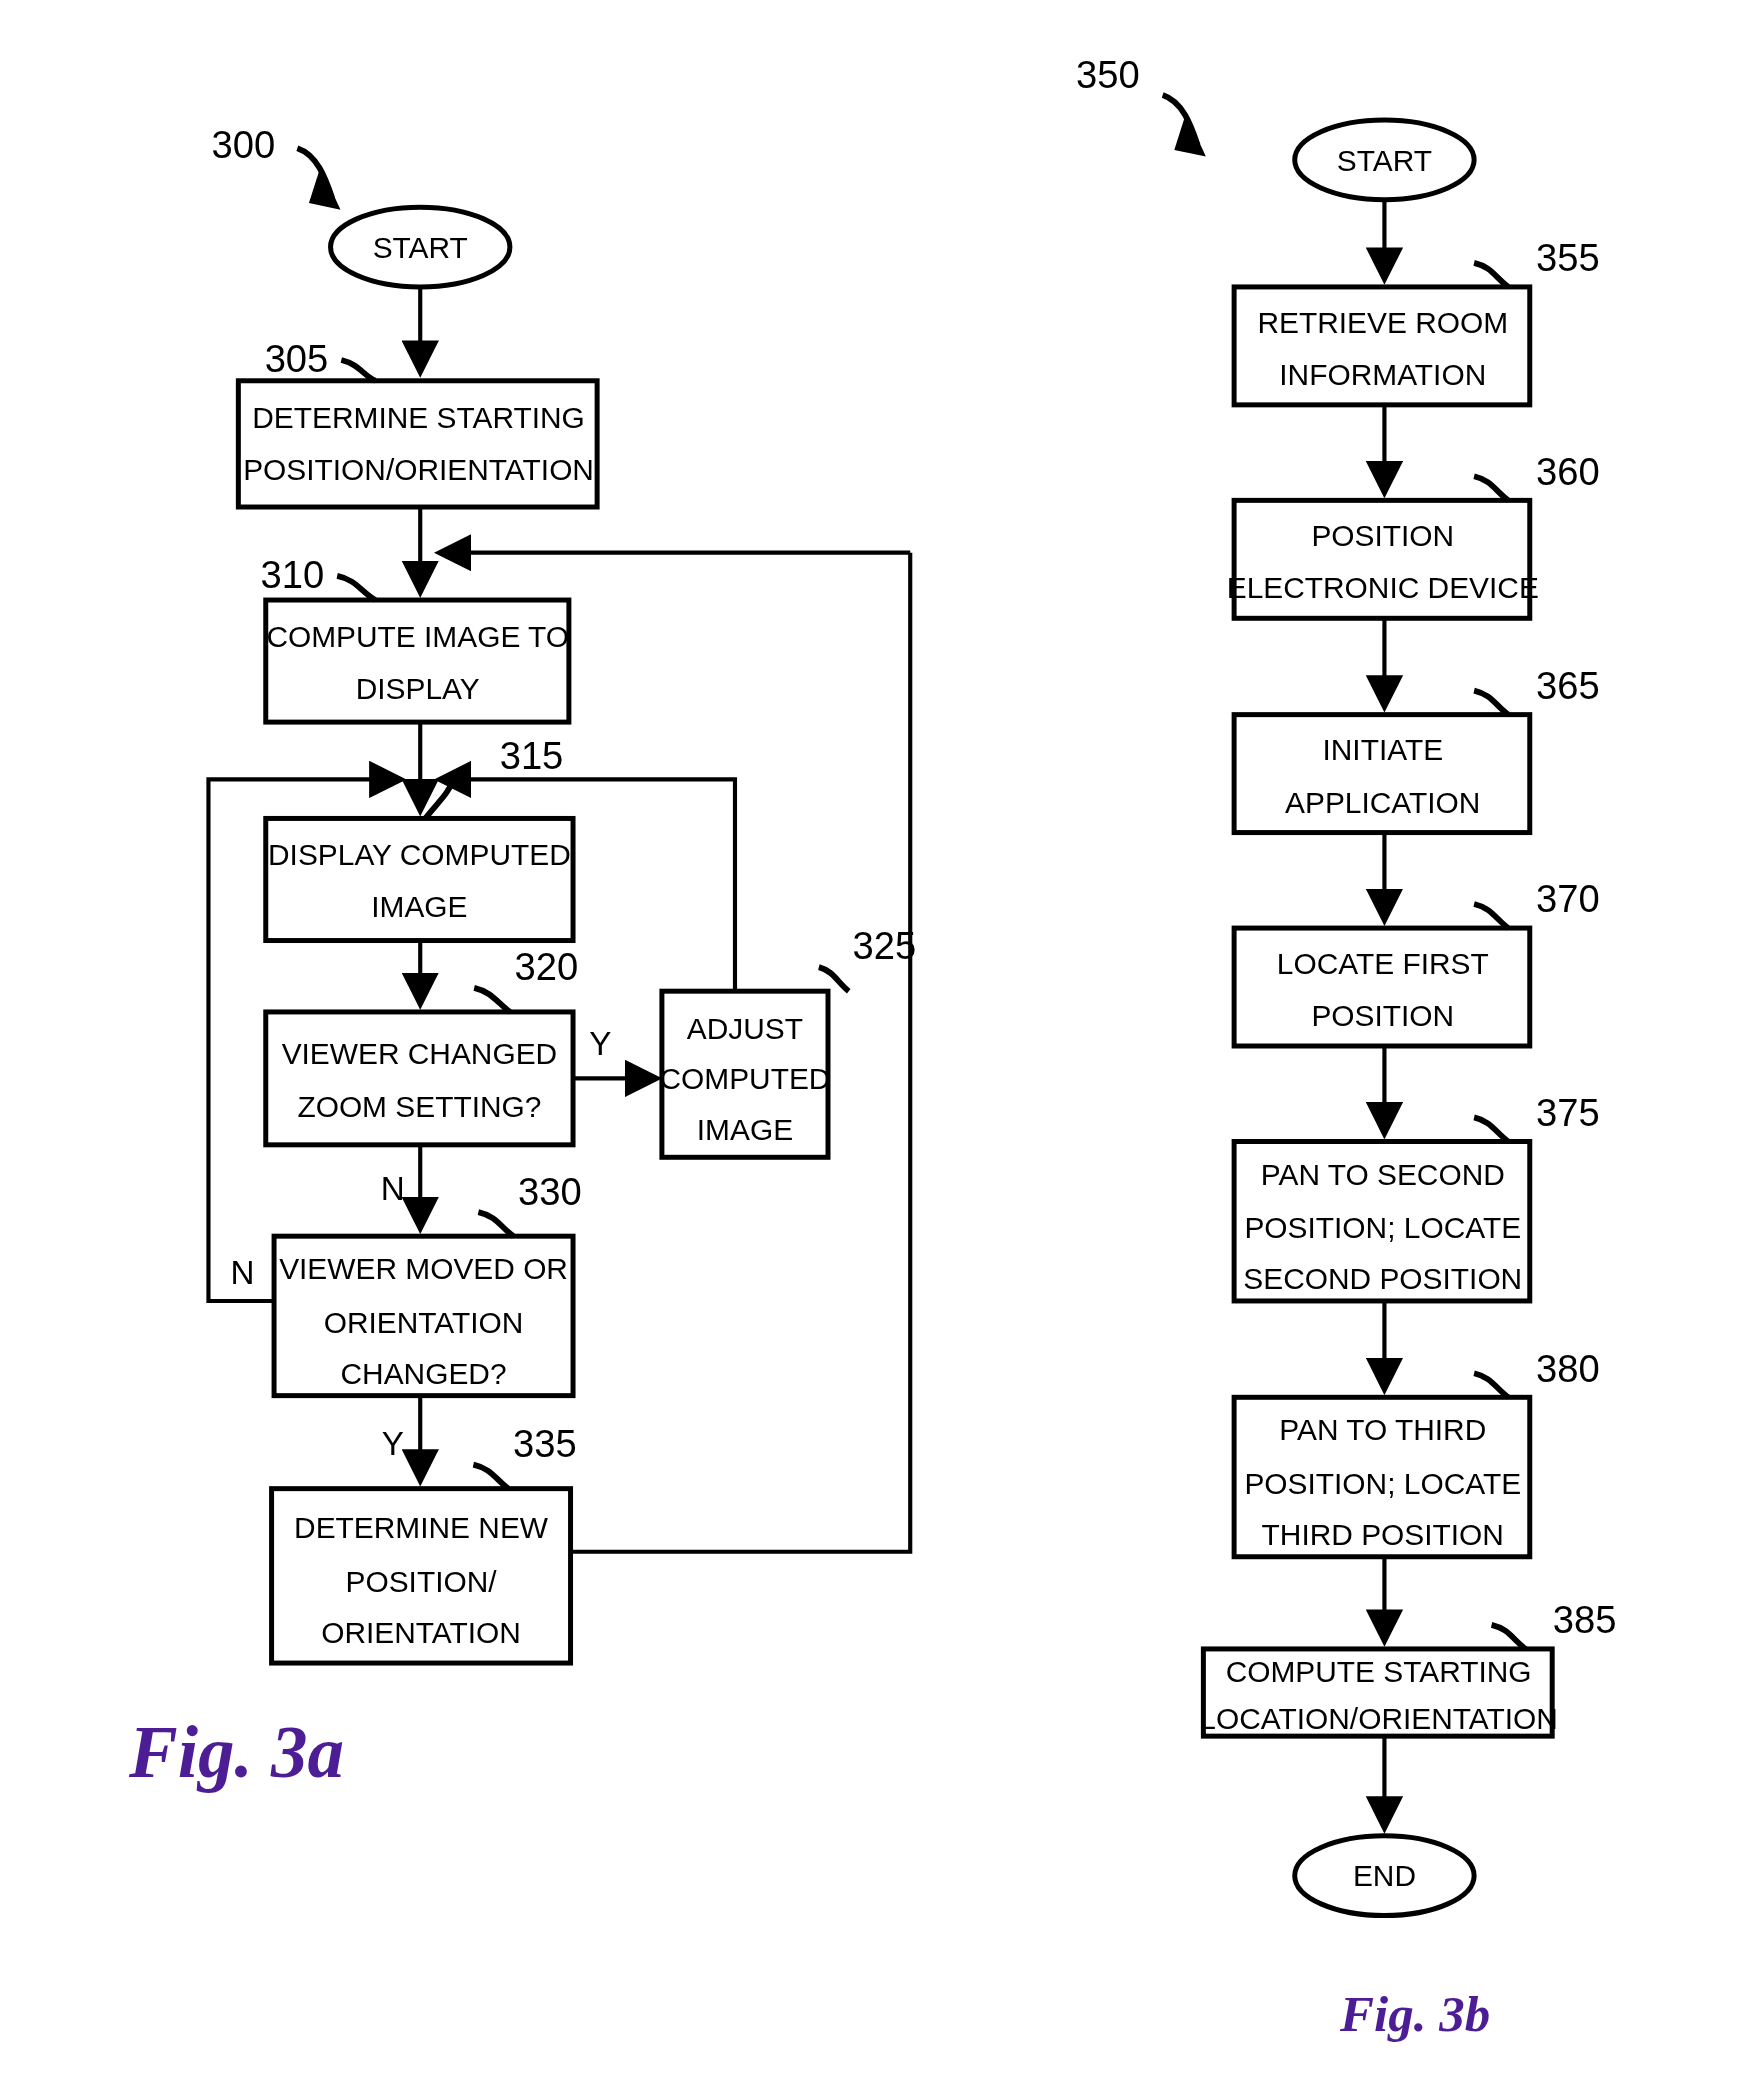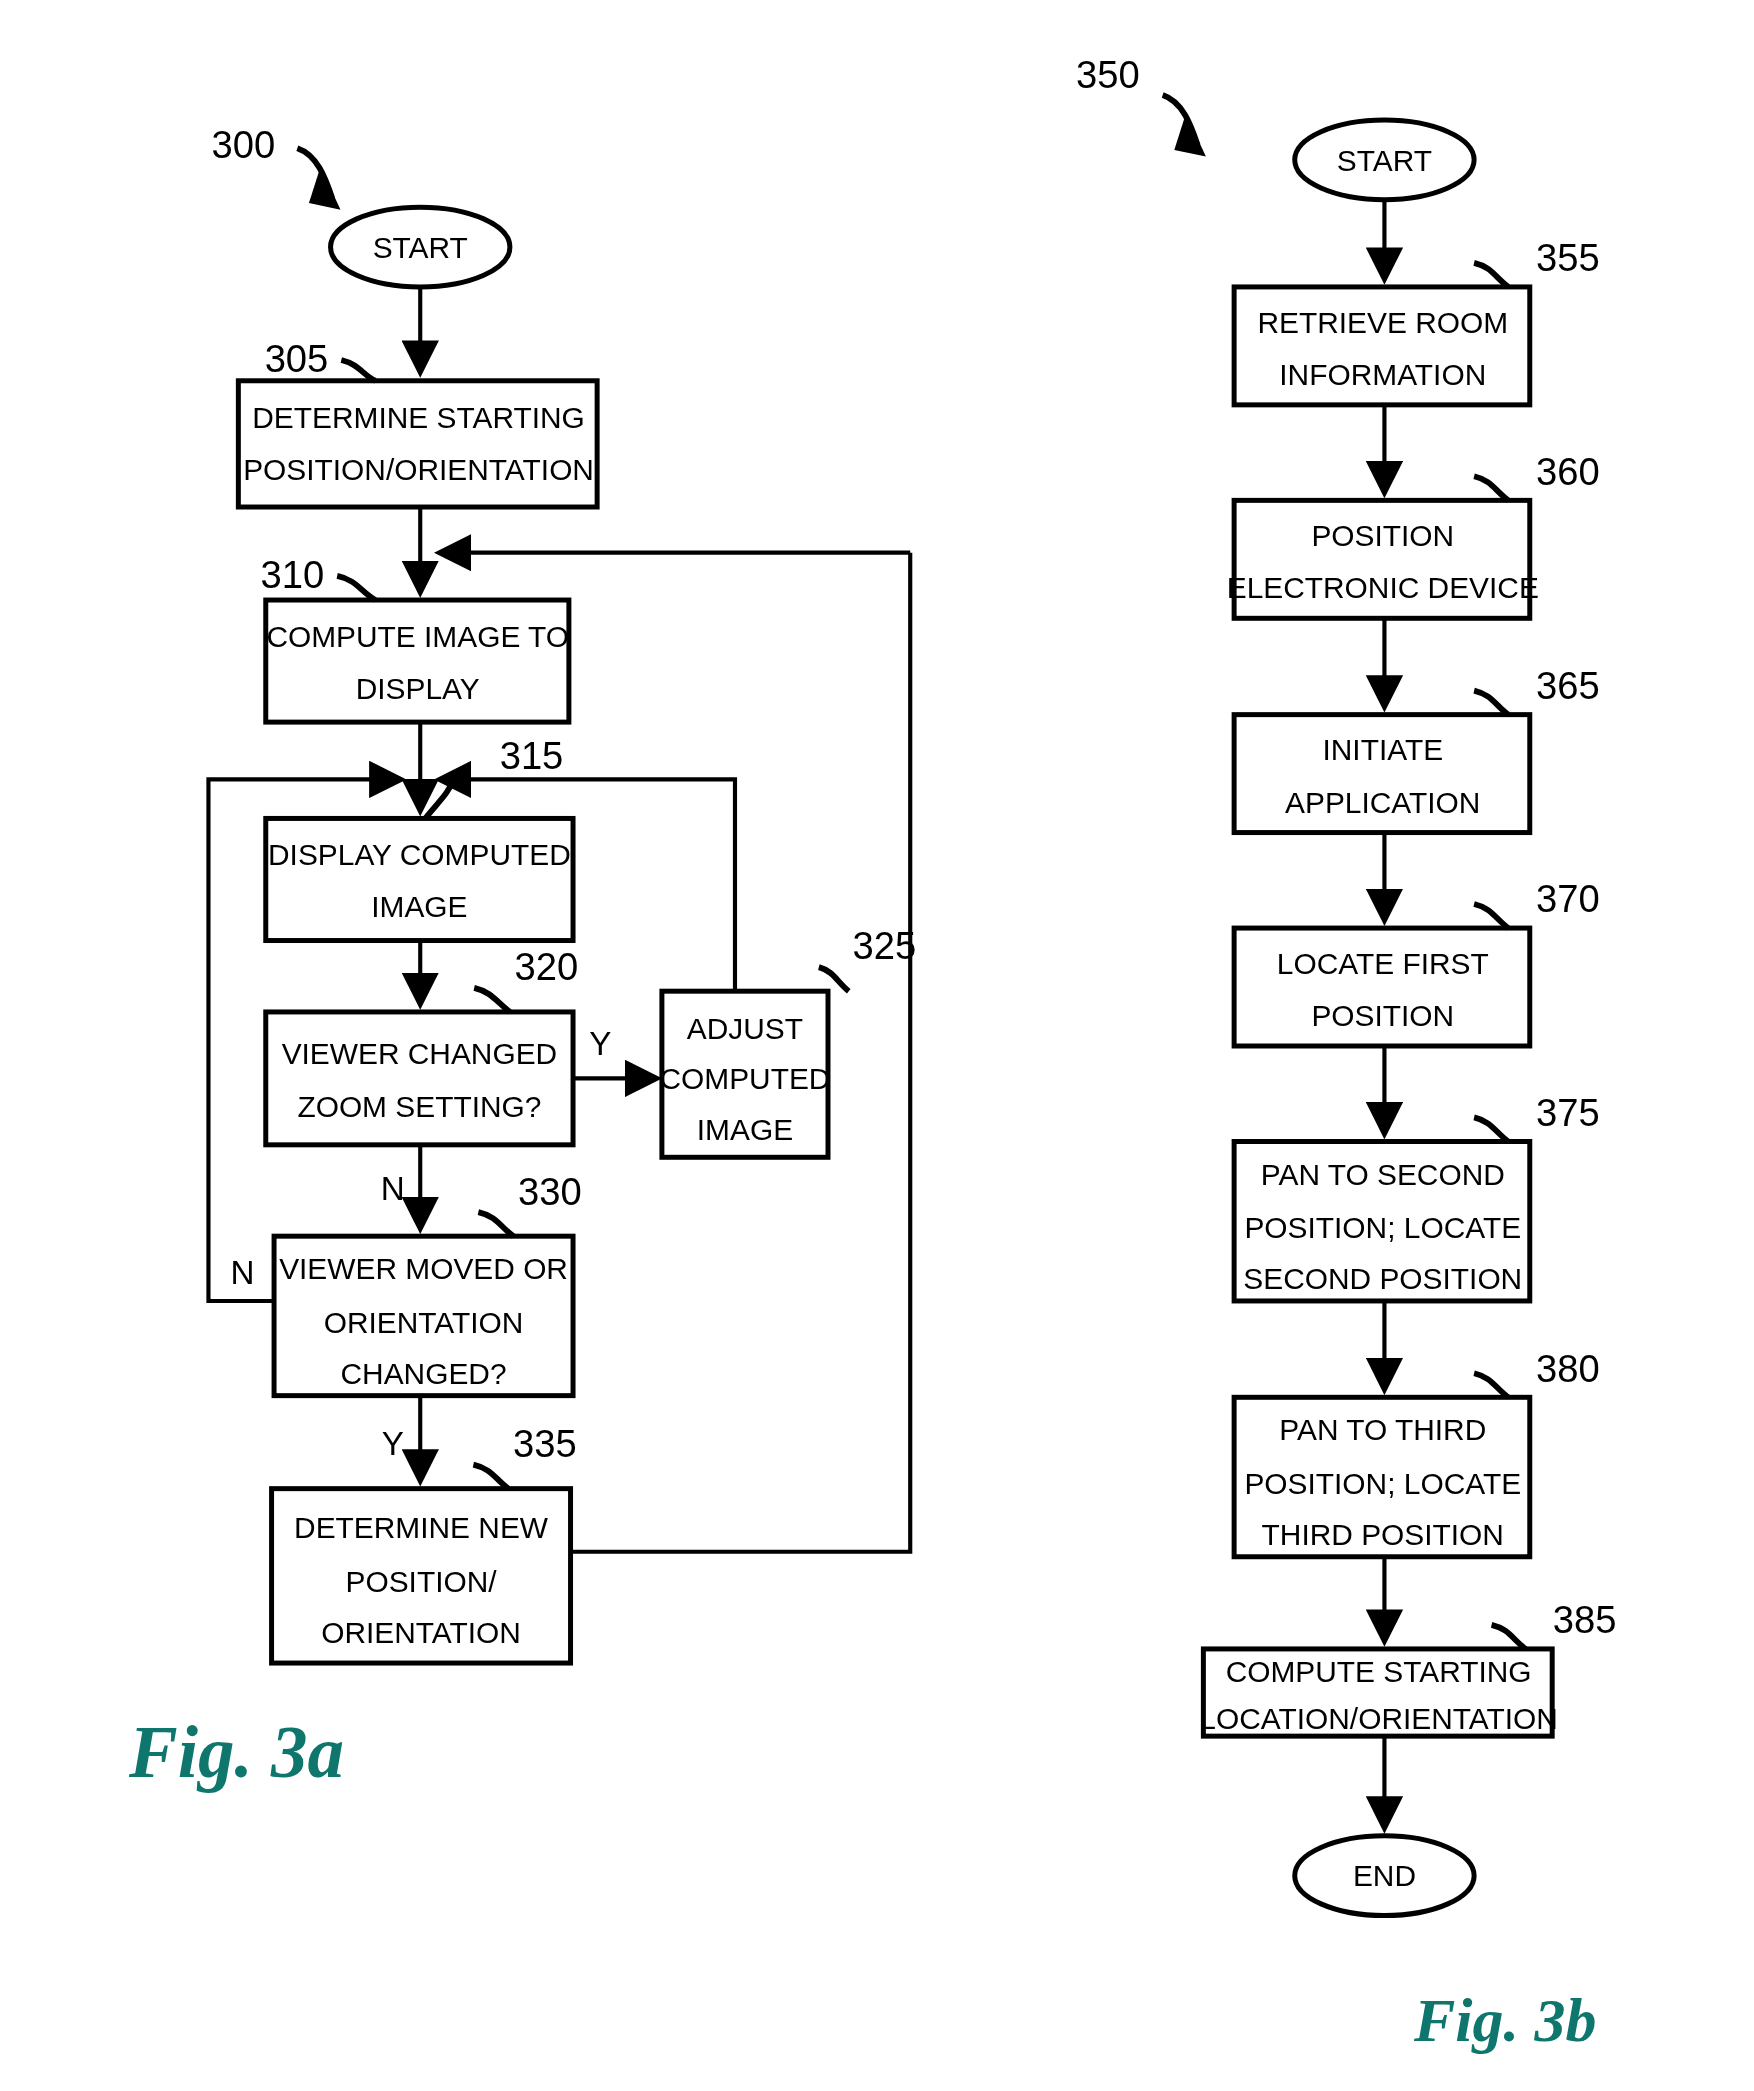--- a/index.html
+++ b/index.html
@@ -18,25 +18,25 @@
   }
   #sheet {
     position: absolute;
     inset: 0;
   }
   .figcaption {
     position: absolute;
     font-family: "Liberation Serif", serif;
     font-style: italic;
     font-weight: bold;
-    color: #0f766e;
+    color: #4c1d95;
     white-space: nowrap;
   }
   #fig3a-caption { left: 129px; top: 1711px; font-size: 73px; }
-  #fig3b-caption { left: 1414px; top: 1985px; font-size: 62px; }
+  #fig3b-caption { left: 1340px; top: 1985px; font-size: 51px; }
   svg text {
     font-family: "Liberation Sans", sans-serif;
     fill: #000;
   }
   .nodetext { font-size: 36px; }
   .reftext  { font-size: 46px; }
   .brtext   { font-size: 40px; }
 </style>
 </head>
 <body>

